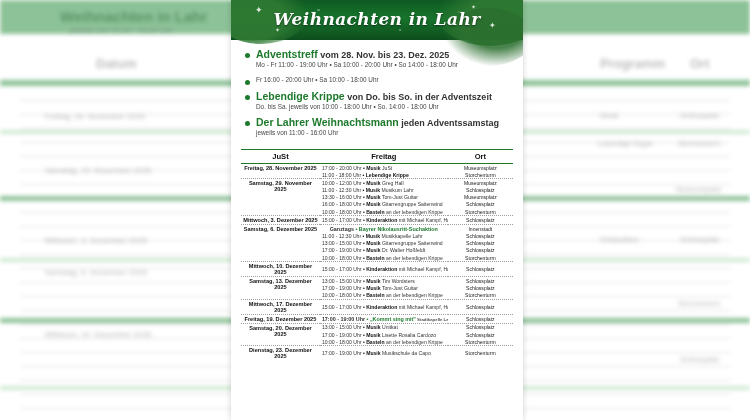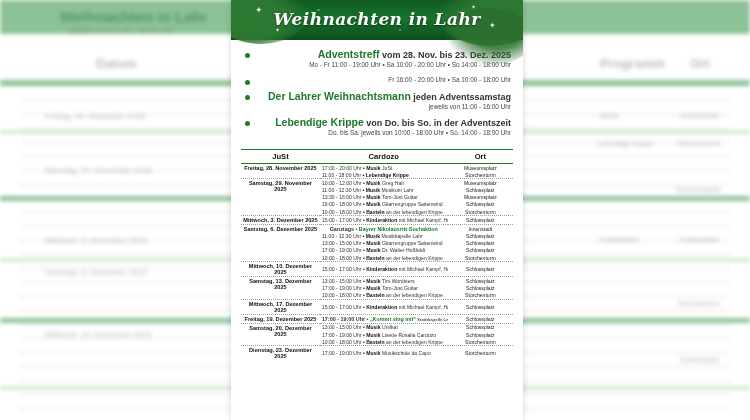--- a/index.html
+++ b/index.html
@@ -120,21 +120,20 @@
   }
 
   
   .highlights {
     padding: 8px 12px 4px 14px;
   }
   .hl {
     display: flex;
     align-items: flex-start;
     margin-bottom: 5px;
-    text-align: right;
   }
   .hl-dot {
     flex: 0 0 auto;
     width: 5px;
     height: 5px;
     border-radius: 50%;
     background: #1d7a2c;
     margin: 5px 6px 0 0;
   }
   .hl-body { flex: 1 1 auto; }
@@ -303,44 +302,44 @@
         </div>
         <div class="hl">
           <span class="hl-dot"></span>
           <div class="hl-body">
             <div class="hl-sub">Fr 16:00 - 20:00 Uhr • Sa 10:00 - 18:00 Uhr</div>
           </div>
         </div>
         <div class="hl">
           <span class="hl-dot"></span>
           <div class="hl-body">
-            <div class="hl-title"><span>Der Lahrer Weihnachtsmann</span><span class="when"> jeden Adventssamstag</span></div>
-            <div class="hl-sub">jeweils von 11:00 - 16:00 Uhr</div>
+            <div class="hl-title"><span>Lebendige Krippe</span><span class="when"> von Do. bis So. in der Adventszeit</span></div>
+            <div class="hl-sub">Do. bis Sa. jeweils von 10:00 - 18:00 Uhr • So. 14:00 - 18:00 Uhr</div>
           </div>
         </div>
         <div class="hl">
           <span class="hl-dot"></span>
           <div class="hl-body">
-            <div class="hl-title"><span>Lebendige Krippe</span><span class="when"> von Do. bis So. in der Adventszeit</span></div>
-            <div class="hl-sub">Do. bis Sa. jeweils von 10:00 - 18:00 Uhr • So. 14:00 - 18:00 Uhr</div>
+            <div class="hl-title"><span>Der Lahrer Weihnachtsmann</span><span class="when"> jeden Adventssamstag</span></div>
+            <div class="hl-sub">jeweils von 11:00 - 16:00 Uhr</div>
           </div>
         </div>
       </div>
 
     <div class="table-wrap">
       <table class="sched">
         <colgroup>
           <col class="c-date">
             <col class="c-prog">
             <col class="c-loc">
         </colgroup>
         <thead>
           <tr>
             <th>JuSt</th>
-            <th>Cardozo</th>
+            <th>Freitag</th>
             <th>Ort</th>
           </tr>
         </thead>
         <tbody id="sched-body">
             <tr>
               <td class="date" rowspan="2">Freitag, 28. November 2025</td>
               <td class="prog"><span class="tm">17:00 - 20:00 Uhr</span><span class="kind"> • Musik</span><span class="act"> JuSt</span></td>
               <td class="loc">Museumsplatz</td>
             </tr>
             <tr>

